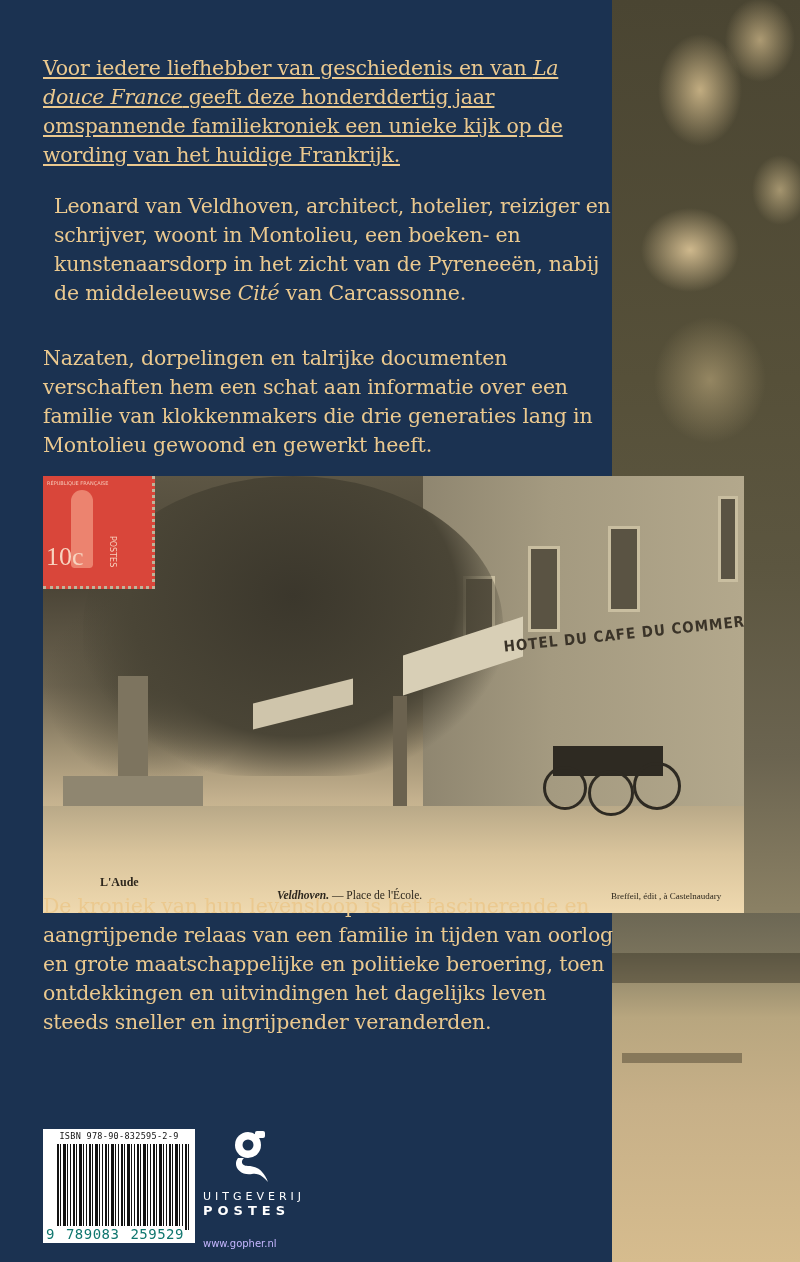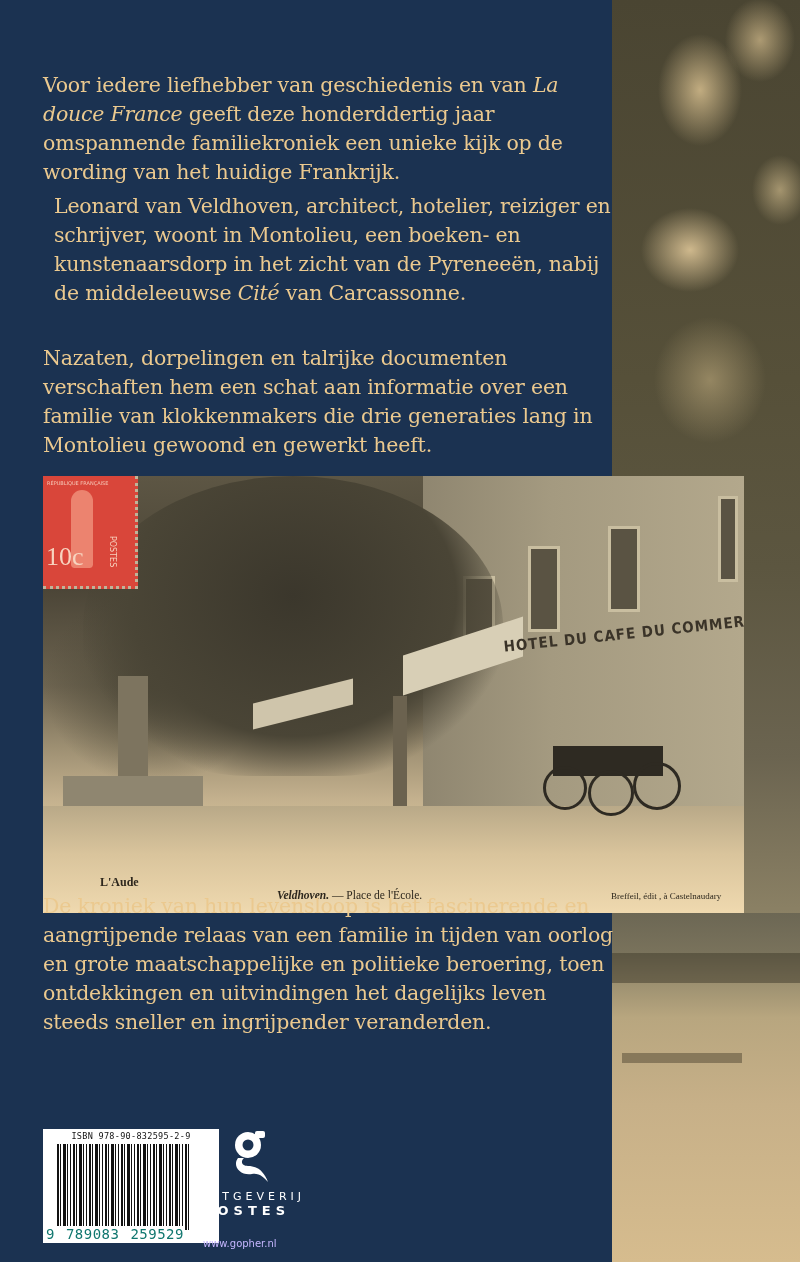--- a/index.html
+++ b/index.html
@@ -16,54 +16,54 @@
   .bg-lower{position:absolute;left:612px;top:913px;width:188px;height:349px;
     background:
       linear-gradient(180deg,#6c6754 0%,#7a735c 12%,#9c9070 20%,#b8a67f 30%,#c7b088 55%,#d6bc8e 100%);}
   .bg-lower:before{content:"";position:absolute;left:0;right:0;top:40px;height:30px;background:rgba(70,64,48,.55);}
   .bg-lower:after{content:"";position:absolute;left:10px;width:120px;top:140px;height:10px;background:rgba(80,70,50,.5);}
 
   .panel{position:absolute;left:0;top:0;width:612px;height:1262px;background:#1b3251;}
   .text-block{position:absolute;left:43px;color:#ebc98f;font-size:20.5px;line-height:29px;letter-spacing:-0.2px;}
   .text-block p{margin:0;}
   .text-block em{font-style:italic;}
-  #p1{top:71px;width:560px;}
+  #p1{top:54px;width:560px;text-decoration:underline;}
   #p2{top:192px;width:570px;margin-left:11px;}
   #p3{top:344px;width:570px;}
   #p4{top:892px;width:570px;}
 
   
   .postcard{position:absolute;left:43px;top:476px;width:701px;height:437px;overflow:hidden;
     background:linear-gradient(180deg,#5d5644 0%,#4a4436 25%,#6d6450 48%,#9d8f72 62%,#c4b18e 74%,#e3cda4 88%,#f0dcb3 100%);}
   .pc-tree{position:absolute;left:40px;top:0;width:420px;height:300px;border-radius:50% 50% 40% 40%;background:radial-gradient(ellipse at 50% 40%,#3b372c 0%,#4a4536 55%,rgba(74,69,54,0) 75%);}
   .pc-tree2{position:absolute;left:0;top:110px;width:220px;height:200px;border-radius:50%;background:radial-gradient(ellipse,#4d4838 0%,rgba(77,72,56,0) 70%);}
   .pc-building{position:absolute;left:380px;top:0;width:321px;height:360px;background:linear-gradient(90deg,#8f8670 0%,#a49a80 40%,#b3a88c 100%);}
   .pc-window{position:absolute;background:#5a5343;border:3px solid #c9bea0;}
   .pc-awning{position:absolute;left:360px;top:160px;width:120px;height:40px;background:#d8cfb6;transform:skewY(-18deg);}
   .pc-awning2{position:absolute;left:210px;top:215px;width:100px;height:26px;background:#cfc5ab;transform:skewY(-14deg);}
   .pc-sign{position:absolute;left:460px;top:148px;font-family:"DejaVu Sans Condensed","DejaVu Sans",sans-serif;font-size:15px;font-weight:bold;color:#3a3328;letter-spacing:1px;transform:rotate(-6deg);white-space:nowrap;}
   .pc-trunk{position:absolute;left:350px;top:220px;width:14px;height:110px;background:#6b624f;}
   .pc-fountain{position:absolute;left:75px;top:200px;width:30px;height:100px;background:#7d745f;}
   .pc-basin{position:absolute;left:20px;top:300px;width:140px;height:34px;background:#8f8670;}
   .pc-ground{position:absolute;left:0;top:330px;width:701px;height:107px;background:linear-gradient(180deg,#b9a988 0%,#d9c49c 45%,#efd9af 100%);}
   .pc-carriage{position:absolute;left:500px;top:270px;width:135px;height:70px;}
   .wheel{position:absolute;border:3px solid #2e2a22;border-radius:50%;}
-  .pc-stamp{position:absolute;left:0;top:0;width:92px;height:110px;background:#d9463a;border-right:3px dotted #c0b49a;border-bottom:3px dotted #c0b49a;}
+  .pc-stamp{position:absolute;left:0;top:0;width:92px;height:110px;background:#d9463a;border-right:3px dotted #c0b49a;border-bottom:3px dotted #c0b49a;padding-left:17px;}
   .stamp-top{position:absolute;left:4px;top:4px;font-family:"DejaVu Sans",sans-serif;font-size:5px;color:#f6c9b8;white-space:nowrap;}
   .stamp-figure{position:absolute;left:28px;top:14px;width:22px;height:78px;background:#ee8e79;border-radius:12px 12px 4px 4px;opacity:.85;}
   .stamp-value{position:absolute;left:3px;top:66px;font-family:"Liberation Serif",serif;font-size:26px;color:#f7d3bf;}
   .stamp-side{position:absolute;left:74px;top:60px;font-family:"DejaVu Sans",sans-serif;font-size:8px;color:#f7d3bf;transform:rotate(90deg);transform-origin:left top;white-space:nowrap;}
   .pc-caption{position:absolute;color:#2d271d;font-family:"Liberation Serif",serif;white-space:nowrap;}
   #cap-aude{left:57px;top:399px;font-size:12px;font-weight:bold;}
   #cap-place{left:234px;top:413px;font-size:11.5px;}
   #cap-place b{font-style:italic;font-weight:bold;}
   #cap-edit{left:556px;top:415px;font-size:9px;margin-left:12px;}
 
   
-  .barcode{position:absolute;left:43px;top:1129px;width:176px;height:114px;background:#ffffff;}
+  .barcode{position:absolute;left:43px;top:1129px;width:152px;height:114px;background:#ffffff;}
   .isbn-top{position:absolute;left:0;right:0;top:2px;text-align:center;font-family:"DejaVu Sans Mono","Liberation Mono",monospace;font-size:8.5px;color:#111;letter-spacing:.3px;}
   .bars{position:absolute;left:14px;top:15px;width:134px;height:86px;
     background:repeating-linear-gradient(90deg,#111 0 2px,#fff 2px 3px,#111 3px 4px,#fff 4px 6px,#111 6px 9px,#fff 9px 10px,#111 10px 11px,#fff 11px 13px,#111 13px 14px,#fff 14px 16px);}
   .isbn-bottom{position:absolute;left:2px;bottom:1px;font-family:"DejaVu Sans Mono","Liberation Mono",monospace;font-size:14px;color:#0f766e;background:#fff;letter-spacing:.5px;line-height:16px;}
   .isbn-bottom span{background:#fff;padding:0 1px;}
 
   
   .logo-g{position:absolute;left:230px;top:1128px;width:40px;height:56px;}
   .pub-1{position:absolute;left:203px;top:1190px;font-family:"DejaVu Sans",sans-serif;font-size:11px;letter-spacing:4px;color:#ffffff;}
   .pub-2{position:absolute;left:203px;top:1203px;font-family:"DejaVu Sans",sans-serif;font-size:13px;font-weight:bold;letter-spacing:5px;color:#ffffff;}

